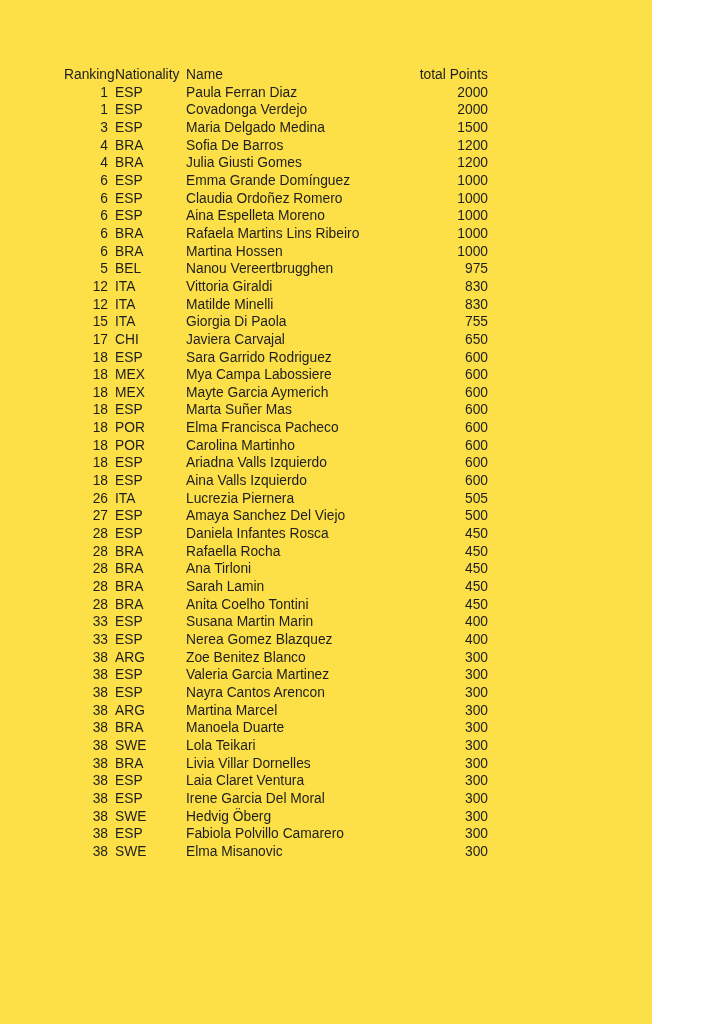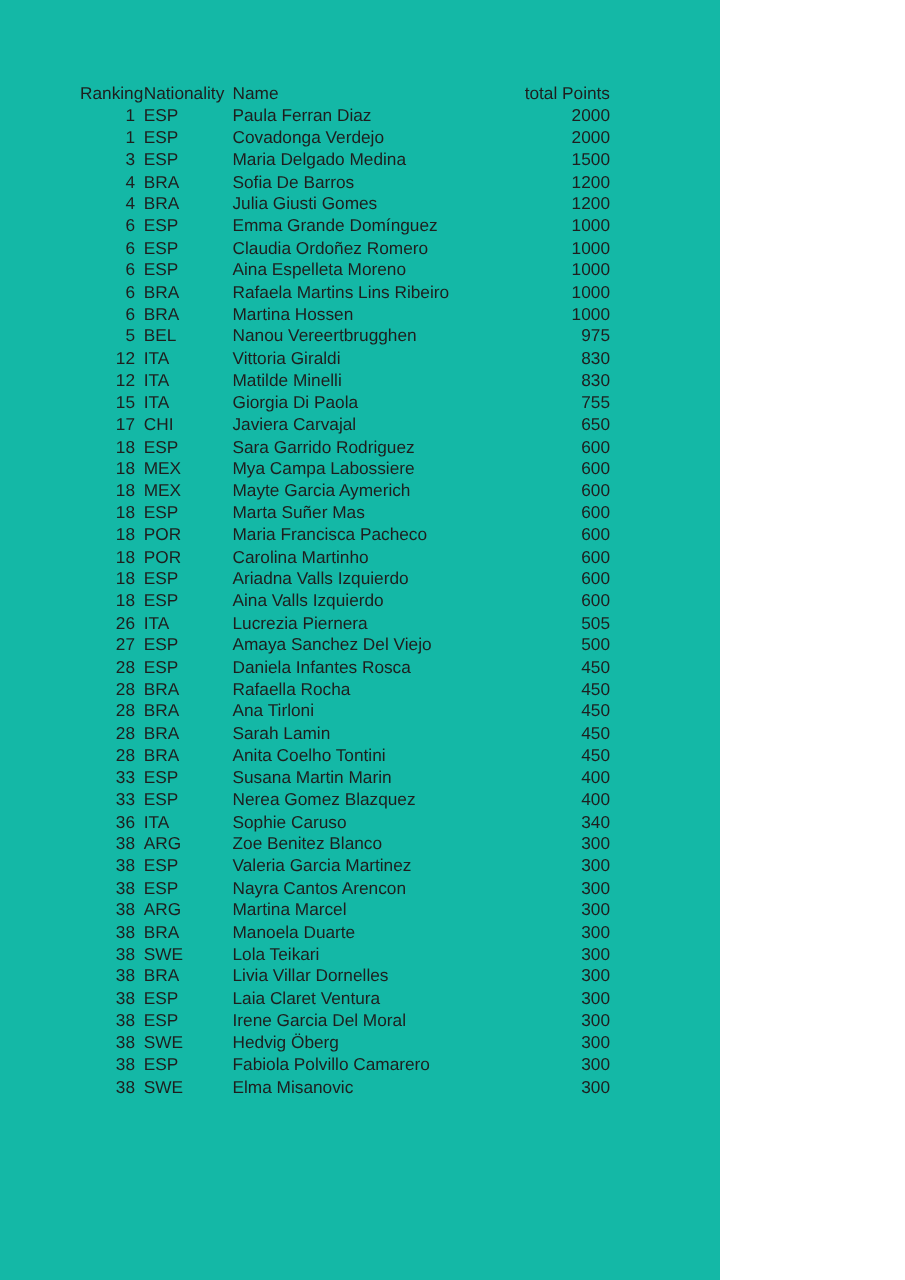--- a/index.html
+++ b/index.html
@@ -2,23 +2,23 @@
 <html><head>
 <meta charset="utf-8">
 <style>
   html, body {
     margin: 0;
     padding: 0;
     background: #ffffff;
   }
   .page {
     position: relative;
-    width: 576px;
+    width: 652px;
     height: 1024px;
-    background: #14b8a6;
+    background: #fde047;
     overflow: hidden;
     font-family: "Liberation Sans", sans-serif;
     color: #1e1e1e;
     text-decoration: underline;
   }
   table.ranking-table {
     position: absolute;
     left: 64px;
     top: 66px;
     border-collapse: collapse;
@@ -177,21 +177,21 @@
         </tr>
         <tr>
           <td class="cell-rank">18</td>
           <td class="cell-nat">ESP</td>
           <td class="cell-name">Marta Suñer Mas</td>
           <td class="cell-points">600</td>
         </tr>
         <tr>
           <td class="cell-rank">18</td>
           <td class="cell-nat">POR</td>
-          <td class="cell-name">Maria Francisca Pacheco</td>
+          <td class="cell-name">Elma Francisca Pacheco</td>
           <td class="cell-points">600</td>
         </tr>
         <tr>
           <td class="cell-rank">18</td>
           <td class="cell-nat">POR</td>
           <td class="cell-name">Carolina Martinho</td>
           <td class="cell-points">600</td>
         </tr>
         <tr>
           <td class="cell-rank">18</td>
@@ -251,26 +251,20 @@
           <td class="cell-rank">33</td>
           <td class="cell-nat">ESP</td>
           <td class="cell-name">Susana Martin Marin</td>
           <td class="cell-points">400</td>
         </tr>
         <tr>
           <td class="cell-rank">33</td>
           <td class="cell-nat">ESP</td>
           <td class="cell-name">Nerea Gomez Blazquez</td>
           <td class="cell-points">400</td>
-        </tr>
-        <tr>
-          <td class="cell-rank">36</td>
-          <td class="cell-nat">ITA</td>
-          <td class="cell-name">Sophie Caruso</td>
-          <td class="cell-points">340</td>
         </tr>
         <tr>
           <td class="cell-rank">38</td>
           <td class="cell-nat">ARG</td>
           <td class="cell-name">Zoe Benitez Blanco</td>
           <td class="cell-points">300</td>
         </tr>
         <tr>
           <td class="cell-rank">38</td>
           <td class="cell-nat">ESP</td>

